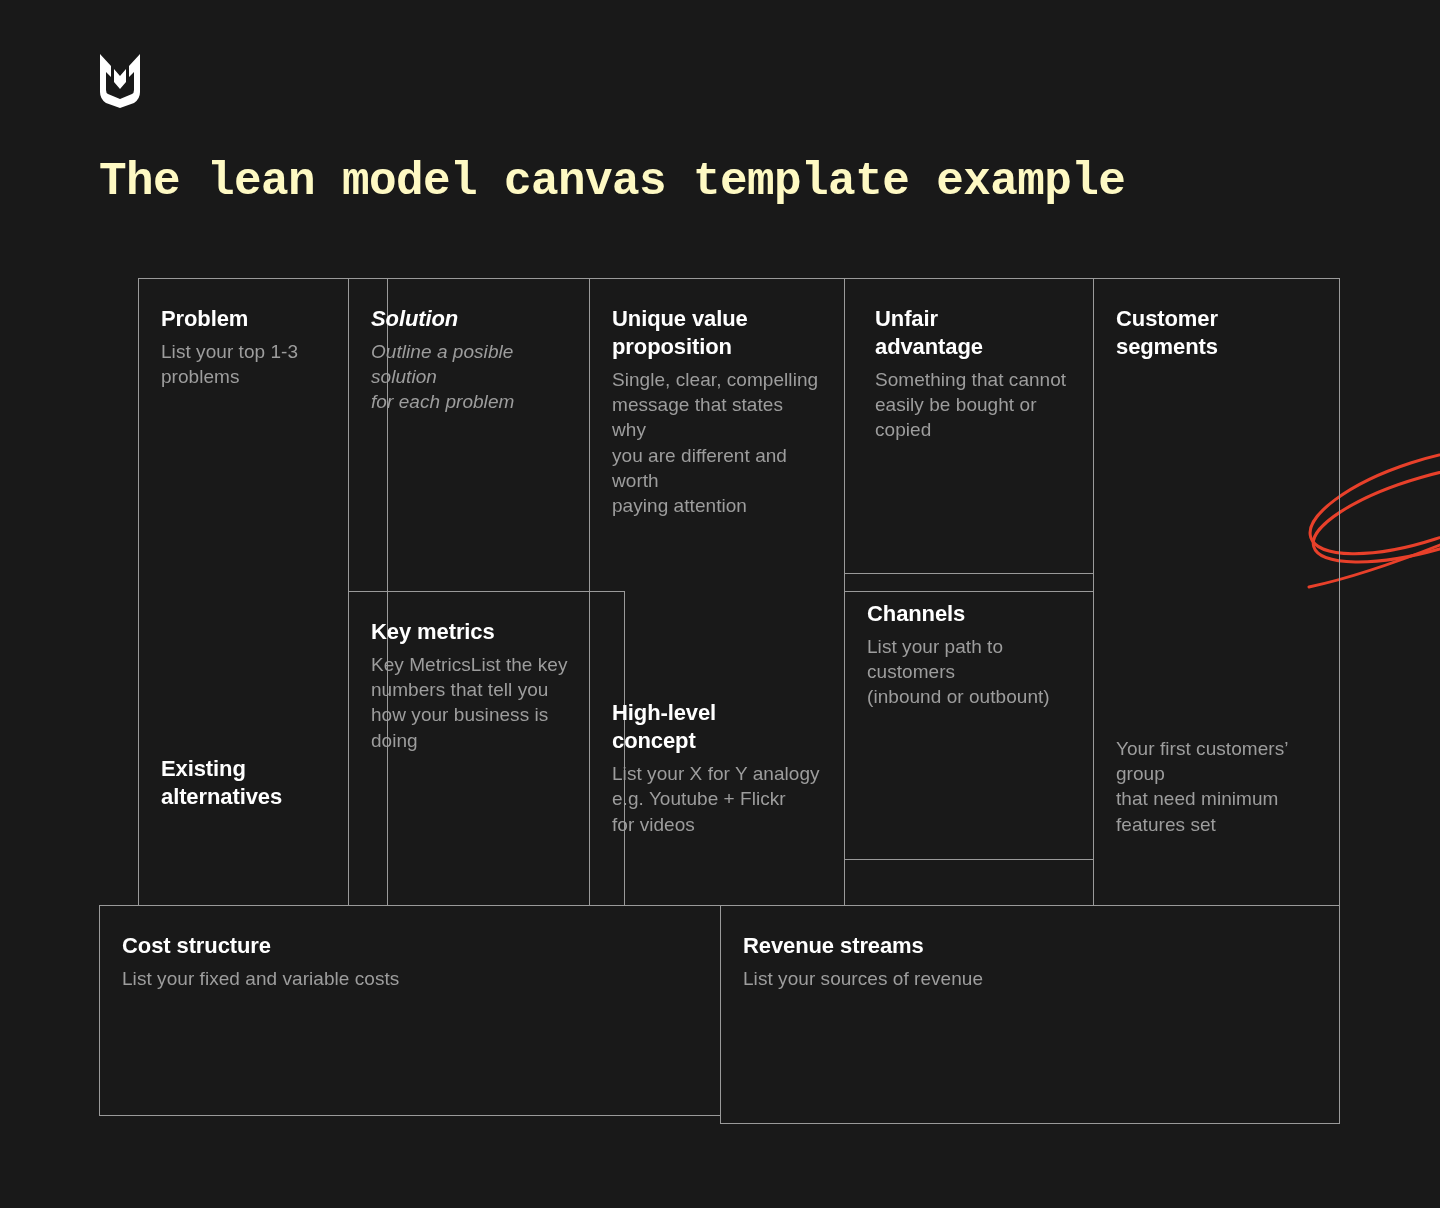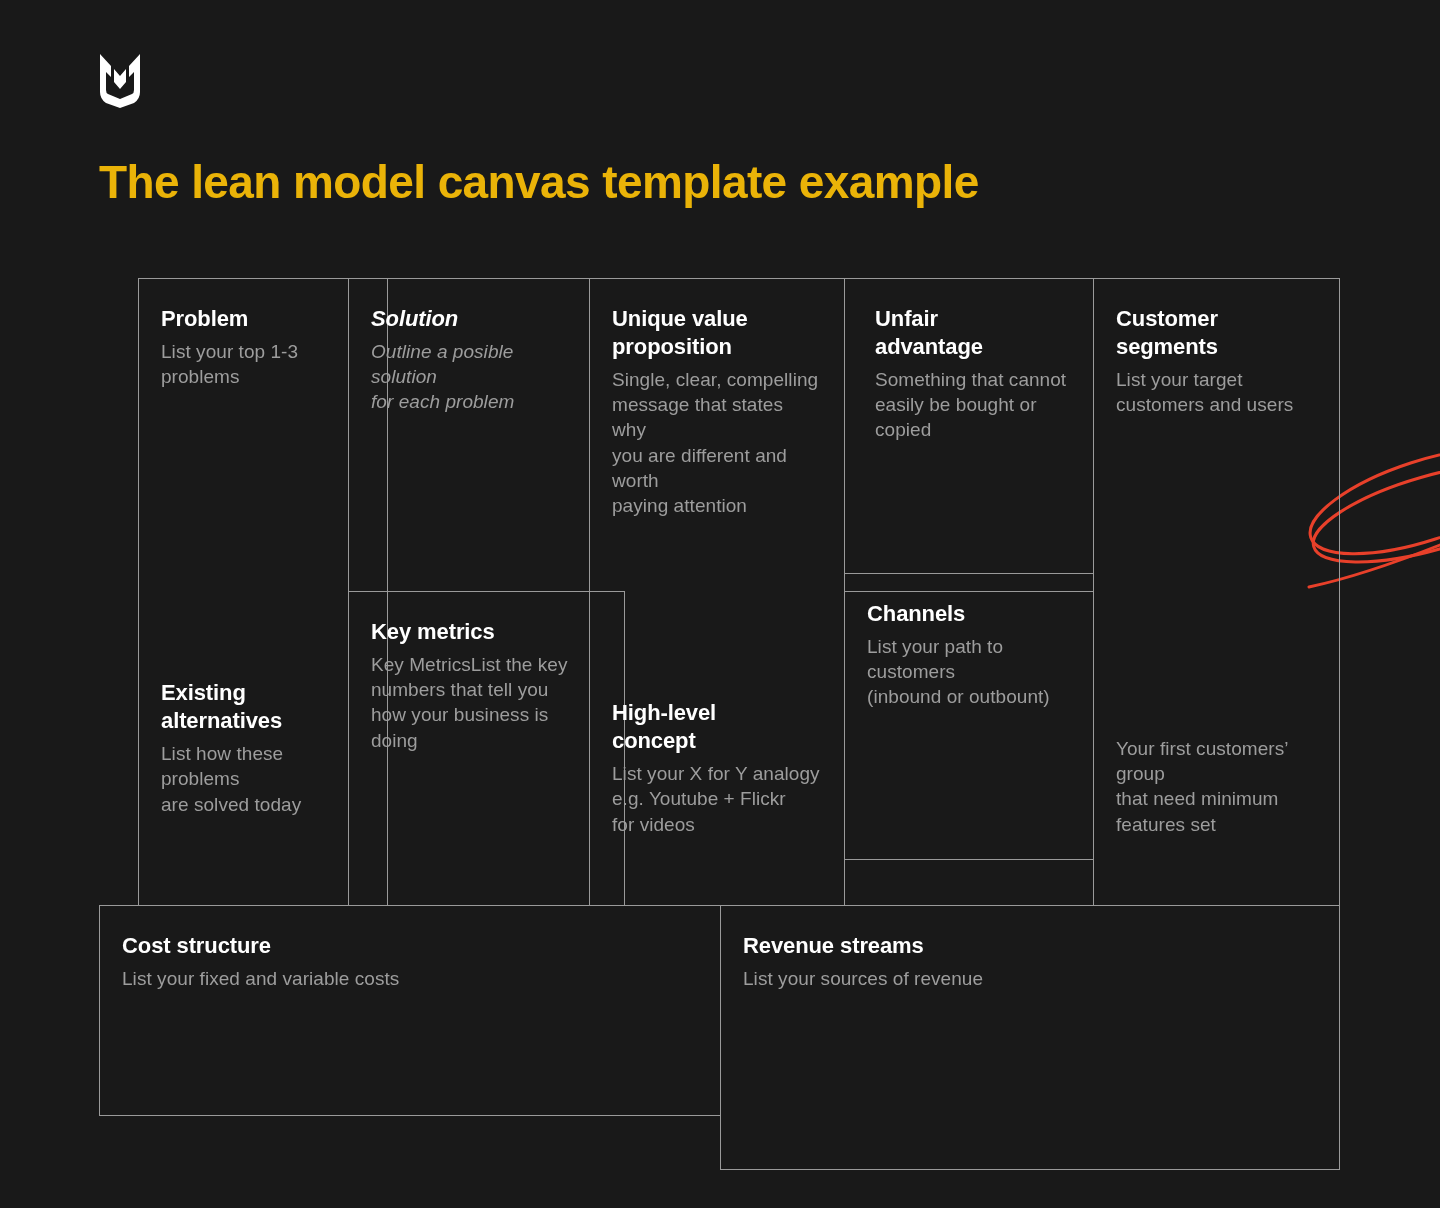--- a/index.html
+++ b/index.html
@@ -28,23 +28,24 @@
   .logo svg { display: block; width: 100%; height: 100%; }
 
   
   .page-title {
     position: absolute;
     left: 99px;
     top: 156px;
     font-size: 46px;
     font-weight: bold;
     letter-spacing: -0.6px;
-    color: #eab308;
+    color: #fef9c3;
     line-height: 1.15;
     white-space: nowrap;
+    font-family: Liberation Mono, monospace;
   }
 
   
   .scribble {
     position: absolute;
     left: 1295px;
     top: 435px;
     width: 200px;
     height: 185px;
     pointer-events: none;
@@ -70,21 +71,21 @@
 
   
   .c-problem       { left: 0px;    top: 0px;   width: 250px; height: 628px; margin-left: 39px; }
   .c-solution      { left: 249px;  top: 0px;   width: 242px; height: 314px; font-style: italic; }
   .c-keymetrics    { left: 249px;  top: 313px; width: 277px; height: 315px; }
   .c-uvp           { left: 490px;  top: 0px;   width: 256px; height: 628px; }
   .c-unfair        { left: 745px;  top: 0px;   width: 250px; height: 314px; padding-left: 30px; }
   .c-channels      { left: 745px;  top: 295px; width: 250px; height: 287px; }
   .c-segments      { left: 994px;  top: 0px;   width: 247px; height: 628px; }
   .c-cost          { left: 0px;    top: 627px; width: 622px; height: 211px; }
-  .c-revenue       { left: 621px;  top: 627px; width: 620px; height: 265px; }
+  .c-revenue       { left: 621px;  top: 627px; width: 620px; height: 219px; }
 
   
   .cell-block { position: relative; }
   .cell-block.bottom {
     position: absolute;
     left: 22px;
     right: 22px;
     bottom: 88px;
   }
   .c-uvp .cell-block.bottom { bottom: 68px; }
@@ -136,22 +137,20 @@
 <div class="canvas">
 
   <div class="cell c-problem">
     <div class="cell-block">
       <div class="cell-title">Problem</div>
       <div class="cell-desc">List your top 1-3 problems</div>
     </div>
     <div class="cell-block bottom">
       <div class="cell-title">Existing
 alternatives</div>
-      <div class="cell-desc">List how these problems
-are solved today</div>
     </div>
   </div>
 
   <div class="cell c-solution">
     <div class="cell-block">
       <div class="cell-title">Solution</div>
       <div class="cell-desc">Outline a posible solution
 for each problem</div>
     </div>
   </div>
@@ -198,22 +197,20 @@
       <div class="cell-title">Channels</div>
       <div class="cell-desc">List your path to customers
 (inbound or outbount)</div>
     </div>
   </div>
 
   <div class="cell c-segments">
     <div class="cell-block">
       <div class="cell-title">Customer
 segments</div>
-      <div class="cell-desc">List your target
-customers and users</div>
     </div>
     <div class="cell-block bottom">
       <div class="cell-desc">Your first customers’ group
 that need minimum
 features set</div>
     </div>
   </div>
 
   <div class="cell c-cost">
     <div class="cell-block">

